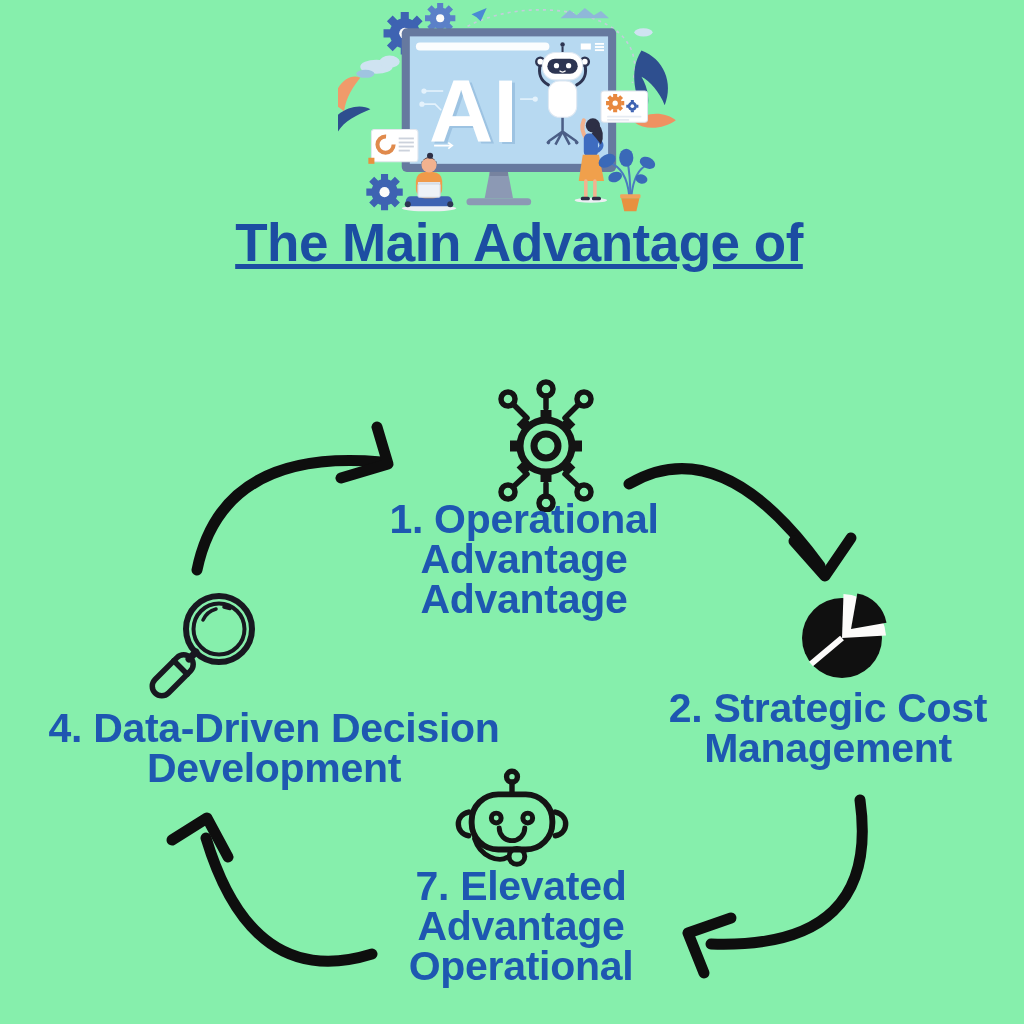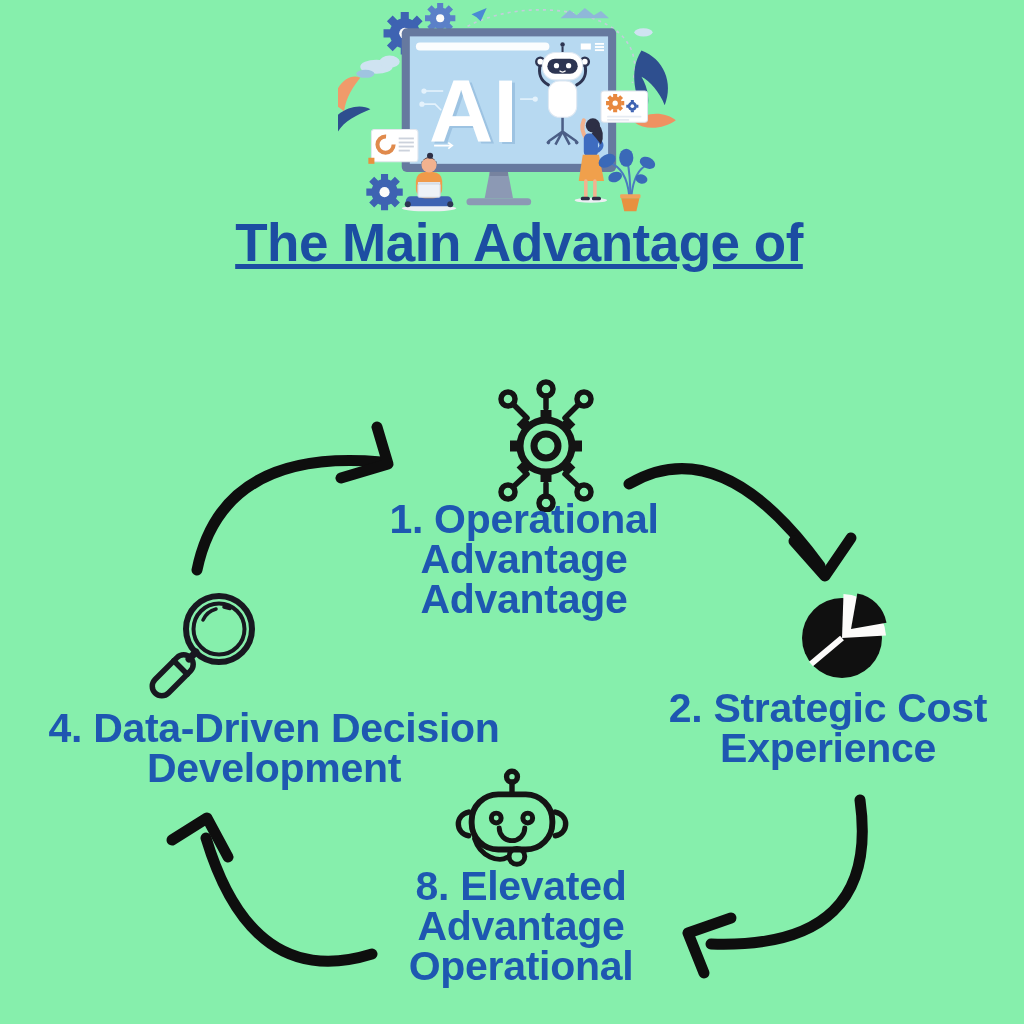--- a/index.html
+++ b/index.html
@@ -278,24 +278,24 @@
     </g>
   </svg>
 
   <div id="label-1" class="item-label">
     <span>1. Operational</span>
     <span>Advantage</span>
     <span>Advantage</span>
   </div>
   <div id="label-2" class="item-label">
     <span>2. Strategic Cost</span>
-    <span>Experience</span>
+    <span>Management</span>
   </div>
   <div id="label-3" class="item-label">
-    <span>8. Elevated</span>
+    <span>7. Elevated</span>
     <span>Advantage</span>
     <span>Operational</span>
   </div>
   <div id="label-4" class="item-label">
     <span>4. Data-Driven Decision</span>
     <span>Development</span>
   </div>
 
 </div>
 

